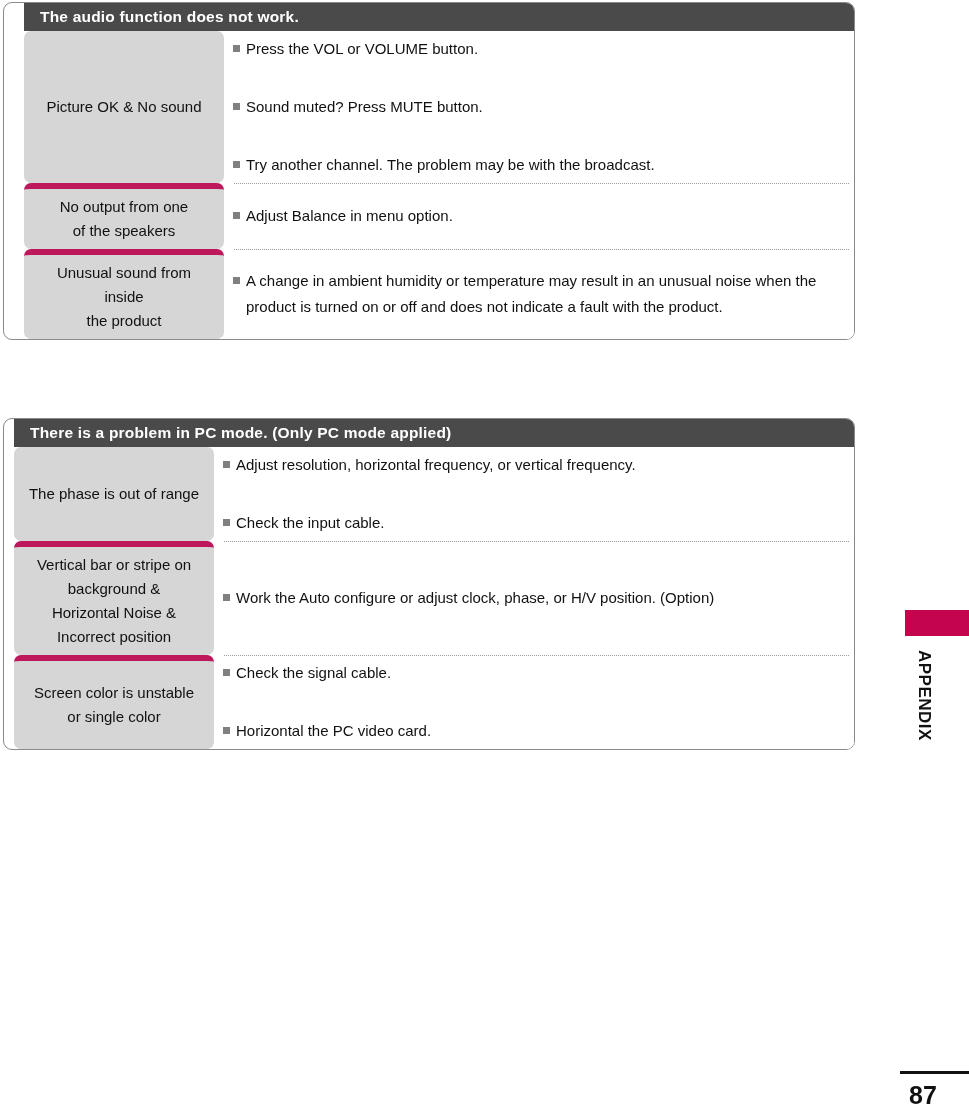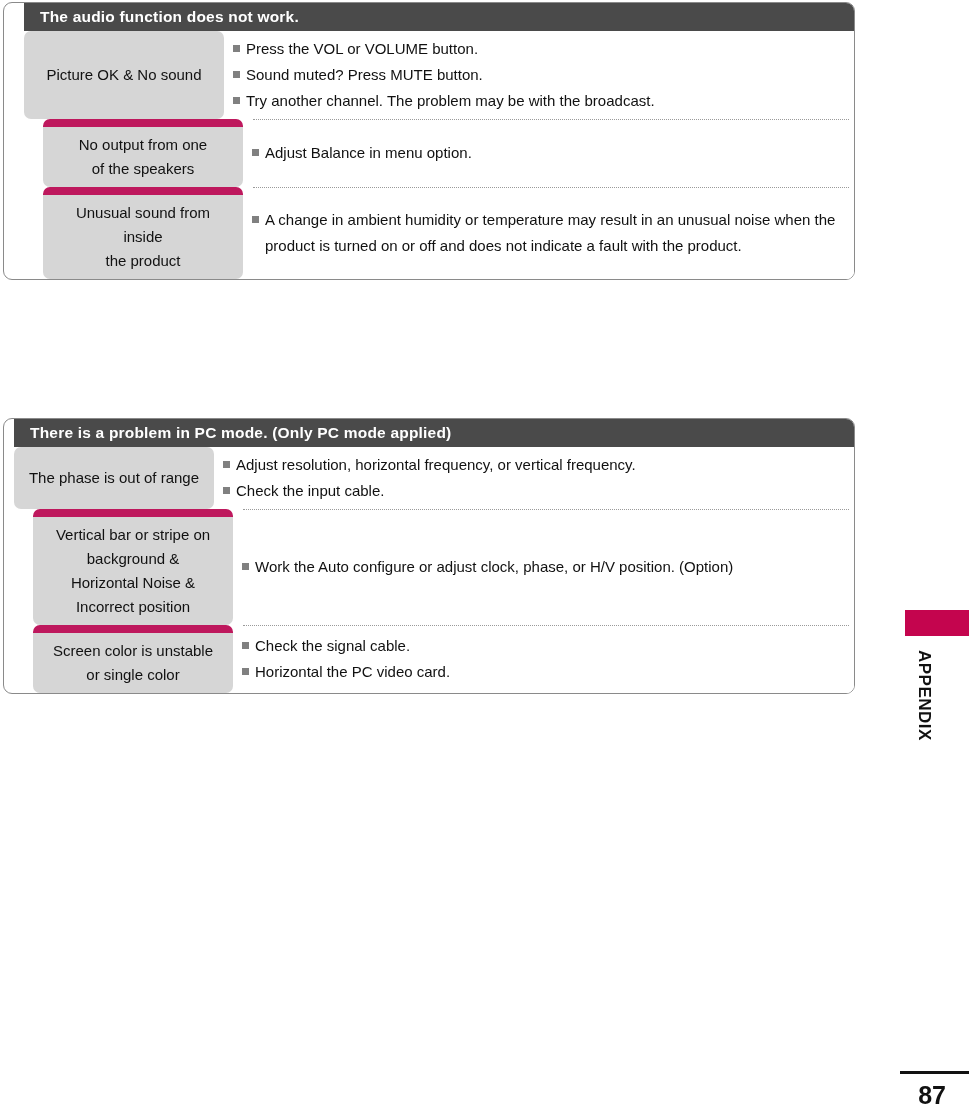--- a/index.html
+++ b/index.html
@@ -72,35 +72,35 @@
   .ts-symptom .ln { display: block; width: 100%; }
 
   .ts-cause {
     flex: 1 1 auto;
     padding: 5px 10px 5px 9px;
     box-sizing: border-box;
     display: flex;
     flex-direction: column;
     justify-content: center;
     position: relative;
+    gap: 32px;
   }
 
   
   .ts-row + .ts-row .ts-cause::before {
     content: "";
     position: absolute;
     left: 10px;
     right: 5px;
     top: 0;
     border-top: 1px dotted #9a9a9a;
   }
   
   .ts-row + .ts-row .ts-symptom {
-    border-top: 8px solid #be185d;
-    margin-left: 19px;
+    border-top: 6px solid #be185d;
   }
 
   .item {
     display: flex;
     align-items: flex-start;
     font-size: 15px;
     line-height: 26px;
     color: #111111;
   }
   .bullet {
@@ -141,21 +141,21 @@
     top: 1071px;
     width: 69px;
     height: 3px;
     background: #111111;
   }
   .page-number {
     position: absolute;
     left: 900px;
     top: 1081px;
     width: 46px;
-    text-align: right;
+    text-align: center;
     font-size: 25px;
     font-weight: bold;
     color: #111111;
   }
 </style>
 </head>
 <body>
 
 <div class="ts-table t1">
   <div class="ts-header">The audio function does not work.</div>

